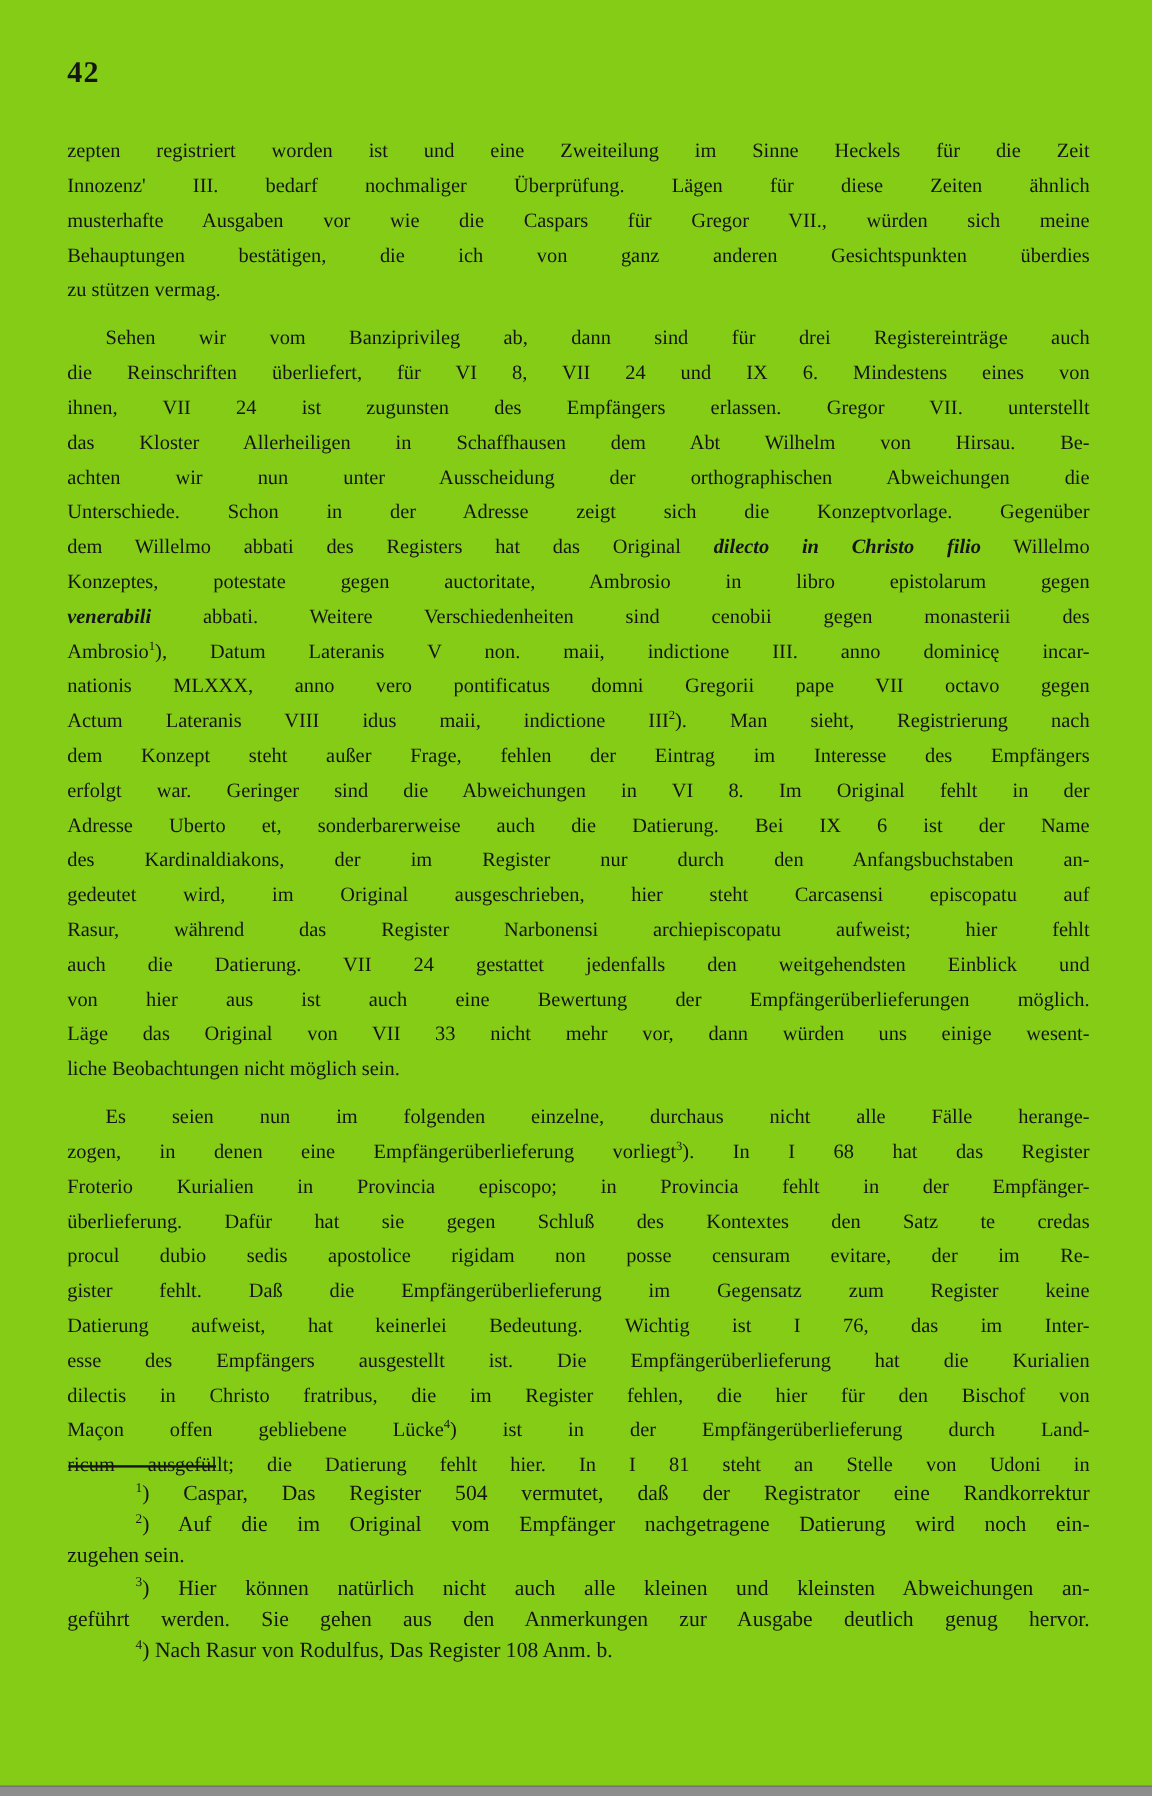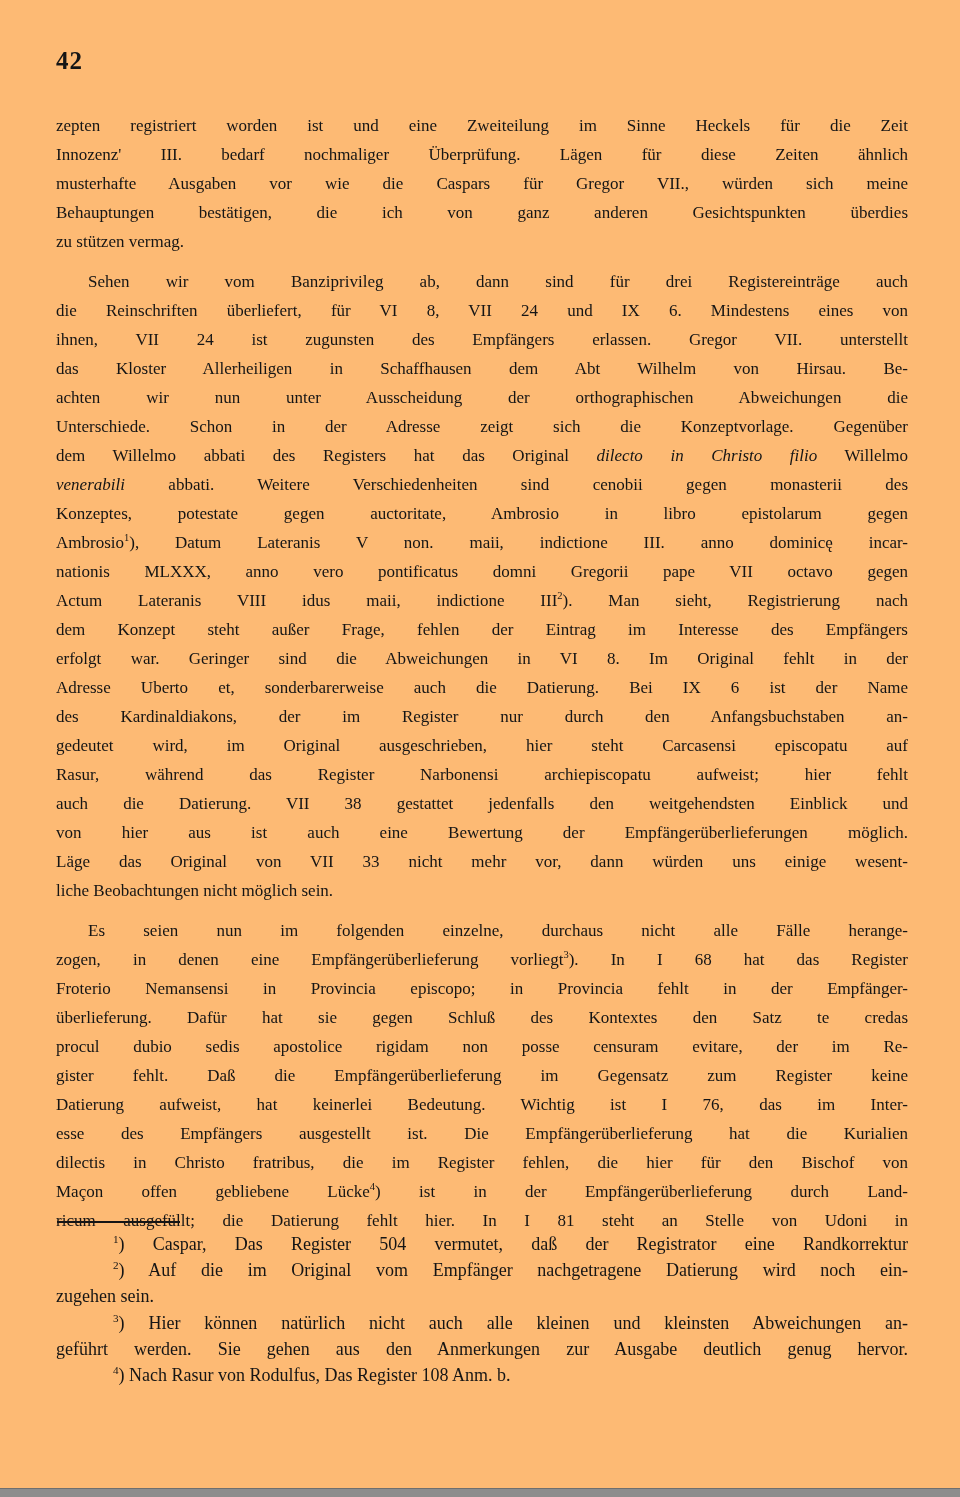--- a/index.html
+++ b/index.html
@@ -1,20 +1,20 @@
 <!DOCTYPE html>
 <html><head>
 <meta charset="utf-8">
 <style>
   html, body { margin: 0; padding: 0; background: #e9e9e9; }
   .page {
     position: relative;
     width: 960px;
     height: 1497px;
-    background: #fdba74;
+    background: #84cc16;
     color: #151515;
     font-family: "Liberation Serif", "DejaVu Serif", serif;
     overflow: hidden;
   }
   .page-number {
     position: absolute;
     left: 56px;
     top: 47px;
     font-size: 25px;
     font-weight: bold;
@@ -37,21 +37,21 @@
     line-height: 26.2px;
   }
   .line {
     text-align: justify;
     text-align-last: justify;
     white-space: normal;
   }
   .line.flush { text-align-last: left; }
   .body-text .line.indent { text-indent: 32px; margin-top: 11px; }
   .footnotes .line.indent { text-indent: 57px; }
-  .it { font-style: italic; }
+  .it { font-style: italic; font-weight: bold; }
   .sup {
     vertical-align: super;
     font-size: 0.62em;
     line-height: 0;
   }
   .fn-rule {
     position: absolute;
     left: 57px;
     top: 1221px;
     width: 123px;
@@ -79,38 +79,38 @@
       <div class="line">musterhafte Ausgaben vor wie die Caspars für Gregor VII., würden sich meine</div>
       <div class="line">Behauptungen bestätigen, die ich von ganz anderen Gesichtspunkten überdies</div>
       <div class="line flush">zu stützen vermag.</div>
       <div class="line indent">Sehen wir vom Banziprivileg ab, dann sind für drei Registereinträge auch</div>
       <div class="line">die Reinschriften überliefert, für VI 8, VII 24 und IX 6.  Mindestens eines von</div>
       <div class="line">ihnen, VII 24 ist zugunsten des Empfängers erlassen.  Gregor VII. unterstellt</div>
       <div class="line">das Kloster Allerheiligen in Schaffhausen dem Abt Wilhelm von Hirsau.  Be-</div>
       <div class="line">achten wir nun unter Ausscheidung der orthographischen Abweichungen die</div>
       <div class="line">Unterschiede.  Schon in der Adresse zeigt sich die Konzeptvorlage.  Gegenüber</div>
       <div class="line">dem Willelmo abbati des Registers hat das Original <span class="it">dilecto in Christo filio</span> Willelmo</div>
+      <div class="line">Konzeptes, potestate gegen auctoritate, Ambrosio in libro epistolarum gegen</div>
       <div class="line"><span class="it">venerabili</span> abbati.  Weitere Verschiedenheiten sind cenobii gegen monasterii des</div>
-      <div class="line">Konzeptes, potestate gegen auctoritate, Ambrosio in libro epistolarum gegen</div>
       <div class="line">Ambrosio<span class="sup">1</span>), Datum Lateranis V non. maii, indictione III. anno dominicę incar-</div>
       <div class="line">nationis MLXXX, anno vero pontificatus domni Gregorii pape VII octavo gegen</div>
       <div class="line">Actum Lateranis VIII idus maii, indictione III<span class="sup">2</span>).  Man sieht, Registrierung nach</div>
       <div class="line">dem Konzept steht außer Frage, fehlen der Eintrag im Interesse des Empfängers</div>
       <div class="line">erfolgt war.  Geringer sind die Abweichungen in VI 8.  Im Original fehlt in der</div>
       <div class="line">Adresse Uberto et, sonderbarerweise auch die Datierung. Bei IX 6 ist der Name</div>
       <div class="line">des Kardinaldiakons, der im Register nur durch den Anfangsbuchstaben an-</div>
       <div class="line">gedeutet wird, im Original ausgeschrieben, hier steht Carcasensi episcopatu auf</div>
       <div class="line">Rasur, während das Register Narbonensi archiepiscopatu aufweist; hier fehlt</div>
-      <div class="line">auch die Datierung. VII 38 gestattet jedenfalls den weitgehendsten Einblick und</div>
+      <div class="line">auch die Datierung. VII 24 gestattet jedenfalls den weitgehendsten Einblick und</div>
       <div class="line">von hier aus ist auch eine Bewertung der Empfängerüberlieferungen möglich.</div>
       <div class="line">Läge das Original von VII 33 nicht mehr vor, dann würden uns einige wesent-</div>
       <div class="line flush">liche Beobachtungen nicht möglich sein.</div>
       <div class="line indent">Es seien nun im folgenden einzelne, durchaus nicht alle Fälle herange-</div>
       <div class="line">zogen, in denen eine Empfängerüberlieferung vorliegt<span class="sup">3</span>).  In I 68 hat das Register</div>
-      <div class="line">Froterio Nemansensi in Provincia episcopo; in Provincia fehlt in der Empfänger-</div>
+      <div class="line">Froterio Kurialien in Provincia episcopo; in Provincia fehlt in der Empfänger-</div>
       <div class="line">überlieferung.  Dafür hat sie gegen Schluß des Kontextes den Satz te credas</div>
       <div class="line">procul dubio sedis apostolice rigidam non posse censuram evitare, der im Re-</div>
       <div class="line">gister fehlt.  Daß die Empfängerüberlieferung im Gegensatz zum Register keine</div>
       <div class="line">Datierung aufweist, hat keinerlei Bedeutung.  Wichtig ist I 76, das im Inter-</div>
       <div class="line">esse des Empfängers ausgestellt ist.  Die Empfängerüberlieferung hat die Kurialien</div>
       <div class="line">dilectis in Christo fratribus, die im Register fehlen, die hier für den Bischof von</div>
       <div class="line">Maçon offen gebliebene Lücke<span class="sup">4</span>) ist in der Empfängerüberlieferung durch Land-</div>
       <div class="line">ricum ausgefüllt; die Datierung fehlt hier.  In I 81 steht an Stelle von Udoni in</div>
     </div>
   <div class="fn-rule"></div>

